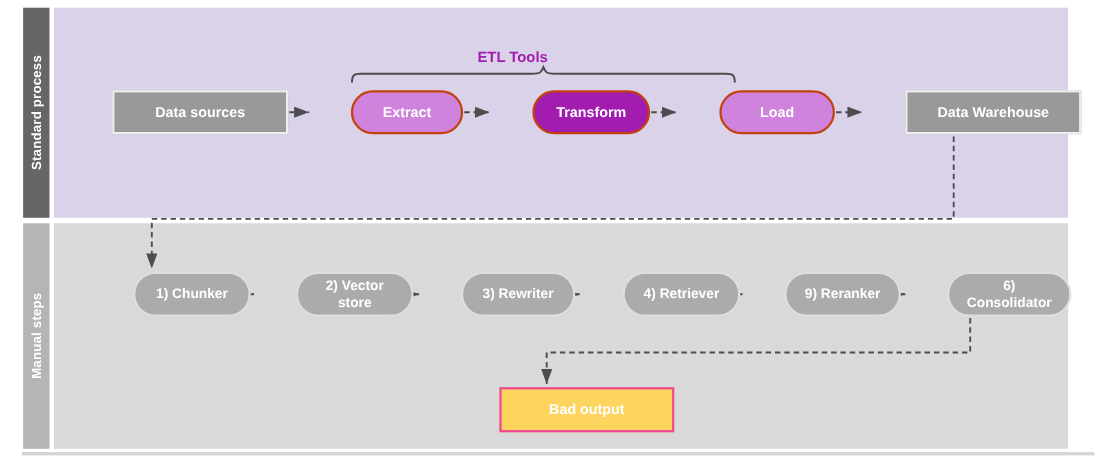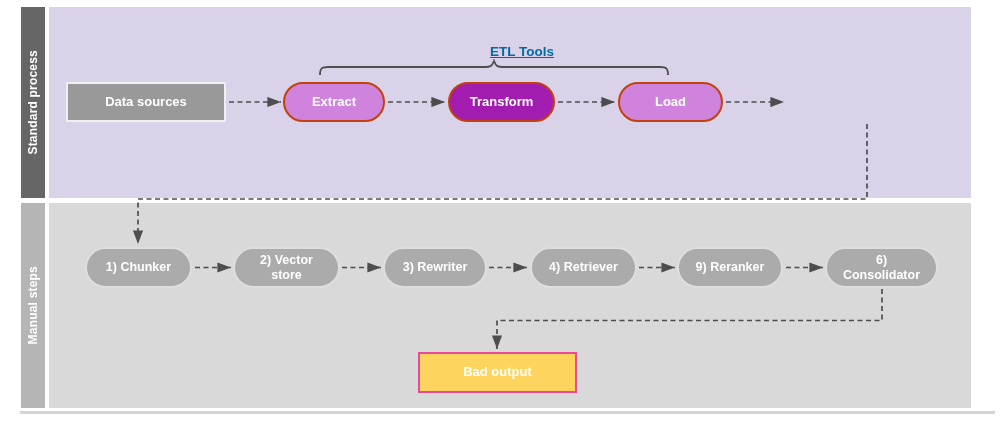--- a/index.html
+++ b/index.html
@@ -13,32 +13,32 @@
   }
   .lane-bar span {
     writing-mode:vertical-rl; transform:rotate(180deg);
     color:#ffffff; font-weight:bold; font-size:12px; letter-spacing:.2px;
     white-space:nowrap;
   }
   .lane-body { position:absolute; }
   .node {
     position:absolute; display:flex; align-items:center; justify-content:center;
     color:#ffffff; font-weight:bold; text-align:center;
-    white-space:pre-line; line-height:1.15; box-sizing:border-box;
+    white-space:pre-line; line-height:1.15; box-sizing:border-box;margin-left:36px;
   }
   .rect-node  { font-size:13px; border:2px solid #efefef; }
   .pill-pink  { font-size:13px; border:2px solid #c2410c; border-radius:21px; }
   .pill-gray  { font-size:12.5px; border:2px solid #dedede; border-radius:21px; }
   .yellow-box { font-size:13px; border:2px solid #ec4899; }
   #connector-layer { position:absolute; left:0; top:0; width:1003px; height:430px; pointer-events:none; }
   .dashed-line { fill:none; stroke:#4d4d4d; stroke-width:1.7; stroke-dasharray:5 3.5; }
   .brace-line  { fill:none; stroke:#4d4d4d; stroke-width:1.8; }
   .brace-label {
-    position:absolute; left:434px; top:44px; width:120px; text-align:right;
-    font-size:13.5px; font-weight:bold; color:#0369a1;text-decoration:underline;
+    position:absolute; left:434px; top:44px; width:120px; text-align:left;
+    font-size:13.5px; font-weight:bold; color:#a21caf;
   }
   .divider { position:absolute; left:20px; top:411px; width:975px; height:3px; background:#d4d4d4; }
 </style>
 </head>
 <body>
 
 <div id="canvas">
 
   <div class="lane-bar" style="left: 21px; top: 7px; width: 24px; height: 191px; background: rgb(102, 102, 102);">
     <span>Standard process</span>
@@ -78,20 +78,21 @@
   <div class="brace-label">ETL Tools</div>
 
   <div class="node rect-node" style="left: 66px; top: 82px; width: 160px; height: 40px; background: rgb(153, 153, 153);">Data sources</div>
 
   <div class="node pill-pink" style="left: 283px; top: 82px; width: 102px; height: 40px; background: rgb(207, 131, 221);">Extract</div>
 
   <div class="node pill-pink" style="left: 448px; top: 82px; width: 107px; height: 40px; background: #a21caf;">Transform</div>
 
   <div class="node pill-pink" style="left: 618px; top: 82px; width: 105px; height: 40px; background: rgb(207, 131, 221);">Load</div>
 
+  <div class="node rect-node" style="left: 787px; top: 82px; width: 160px; height: 40px; background: rgb(153, 153, 153);">Data Warehouse</div>
 
   <div class="node pill-gray" style="left: 85px; top: 247px; width: 107px; height: 41px; background: rgb(171, 171, 171);">1) Chunker</div>
 
   <div class="node pill-gray" style="left: 233px; top: 247px; width: 107px; height: 41px; background: rgb(171, 171, 171); text-align: center;">2) Vector
 store</div>
 
   <div class="node pill-gray" style="left: 383px; top: 247px; width: 104px; height: 41px; background: rgb(171, 171, 171);">3) Rewriter</div>
 
   <div class="node pill-gray" style="left: 530px; top: 247px; width: 107px; height: 41px; background: rgb(171, 171, 171);">4) Retriever</div>
 

